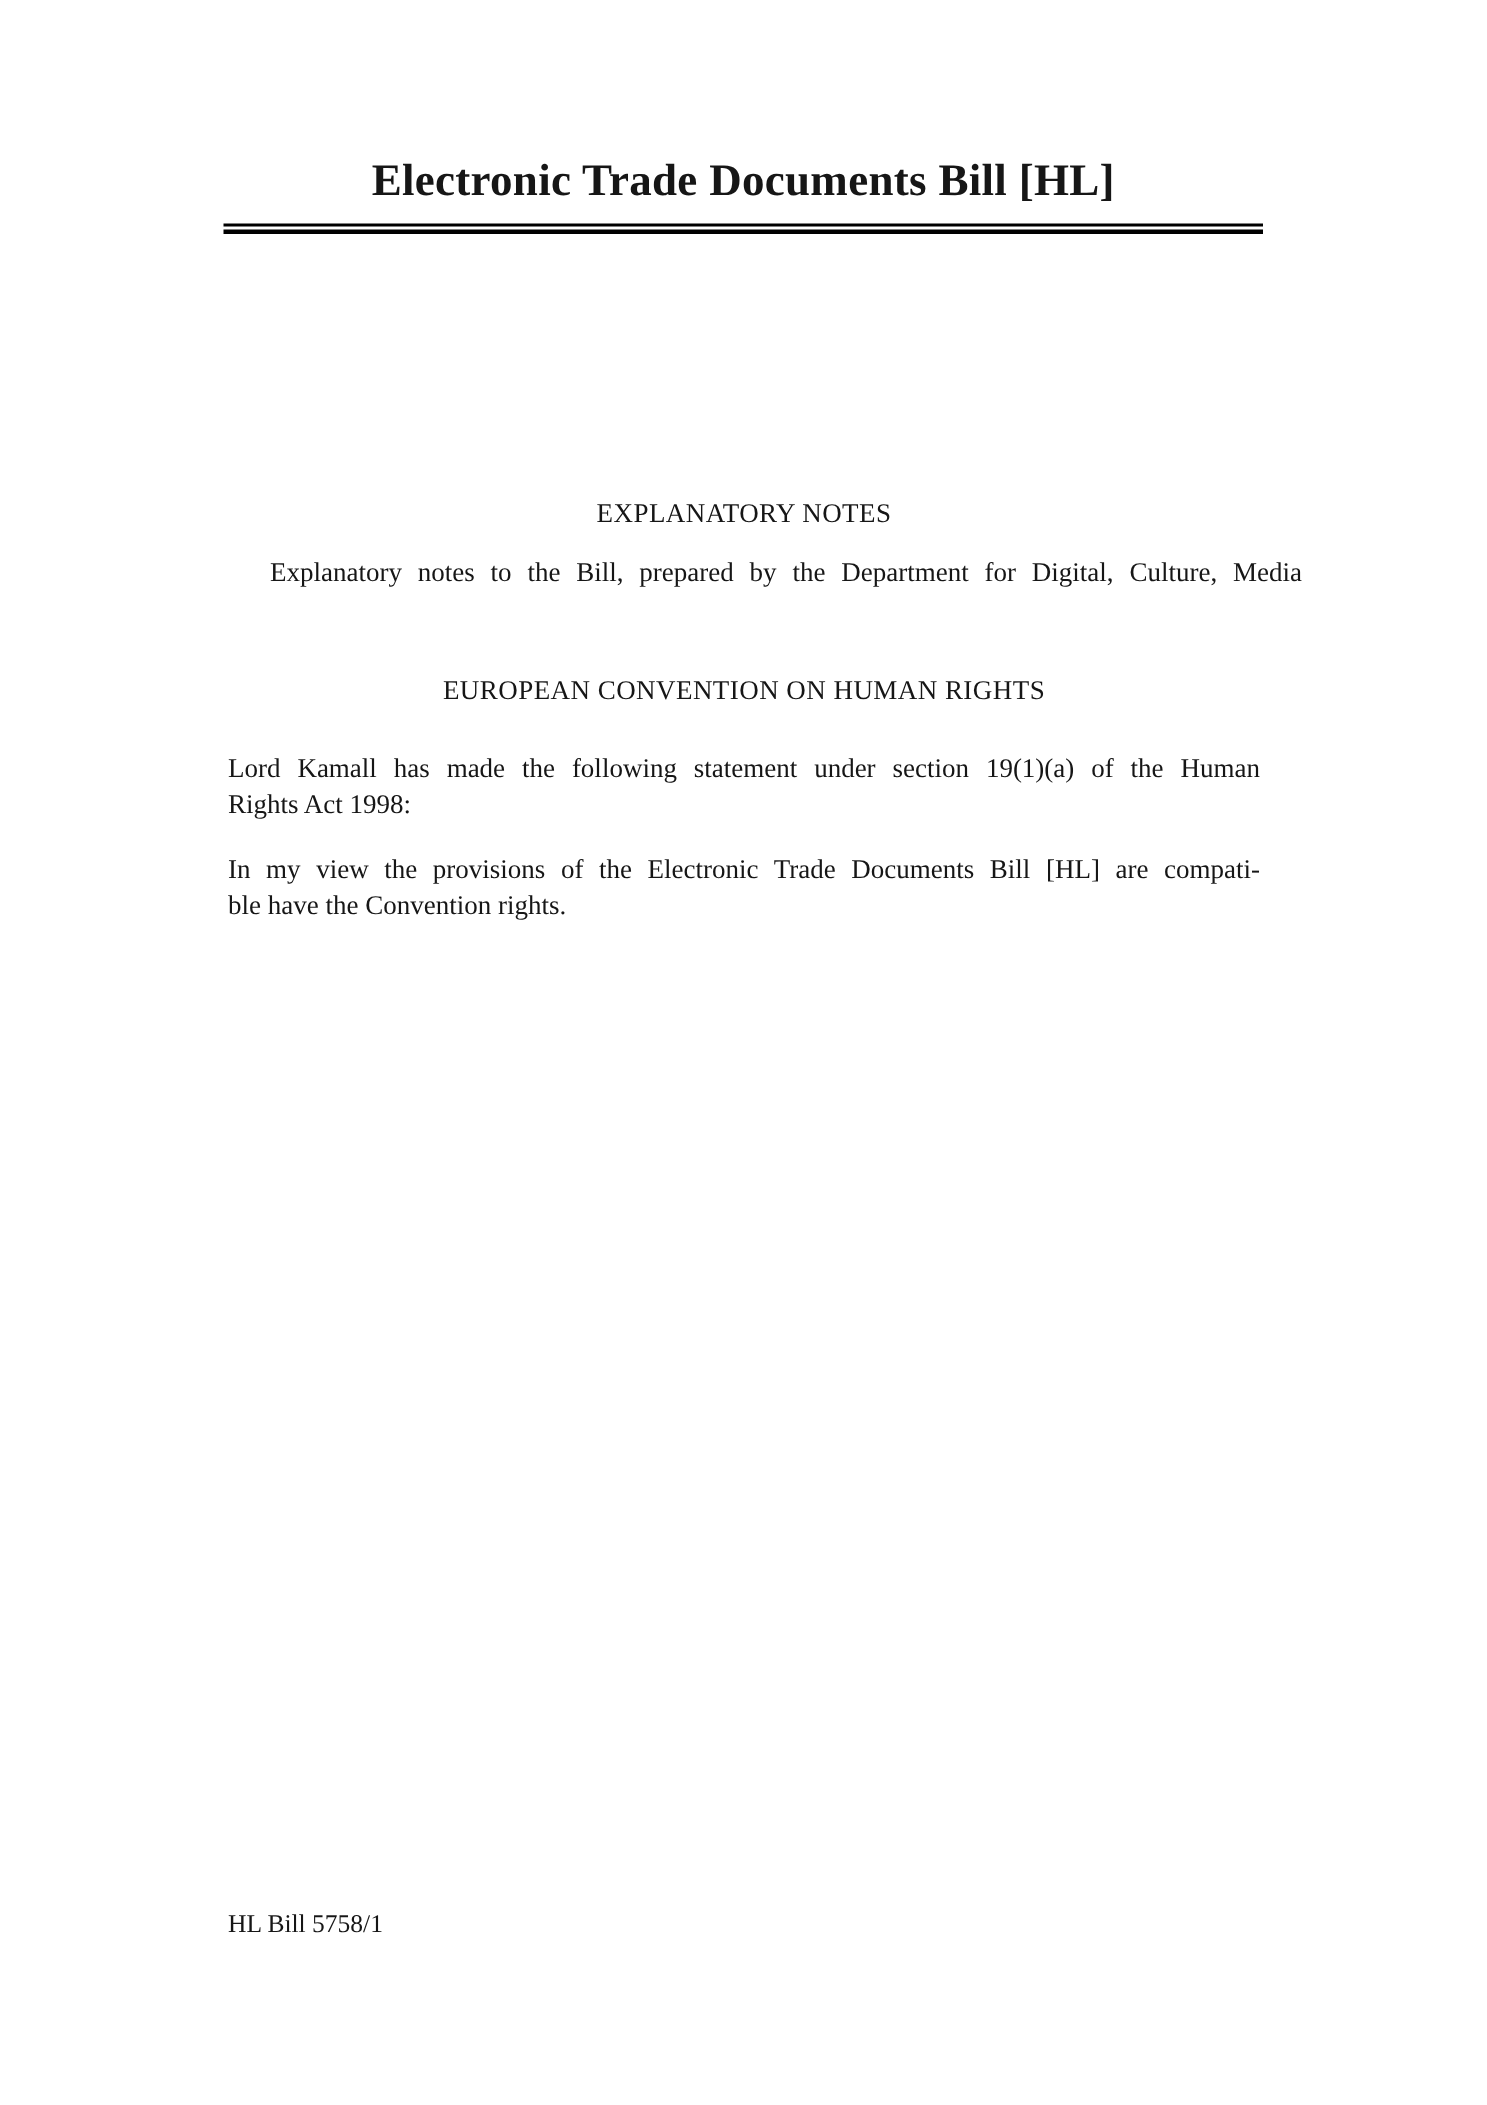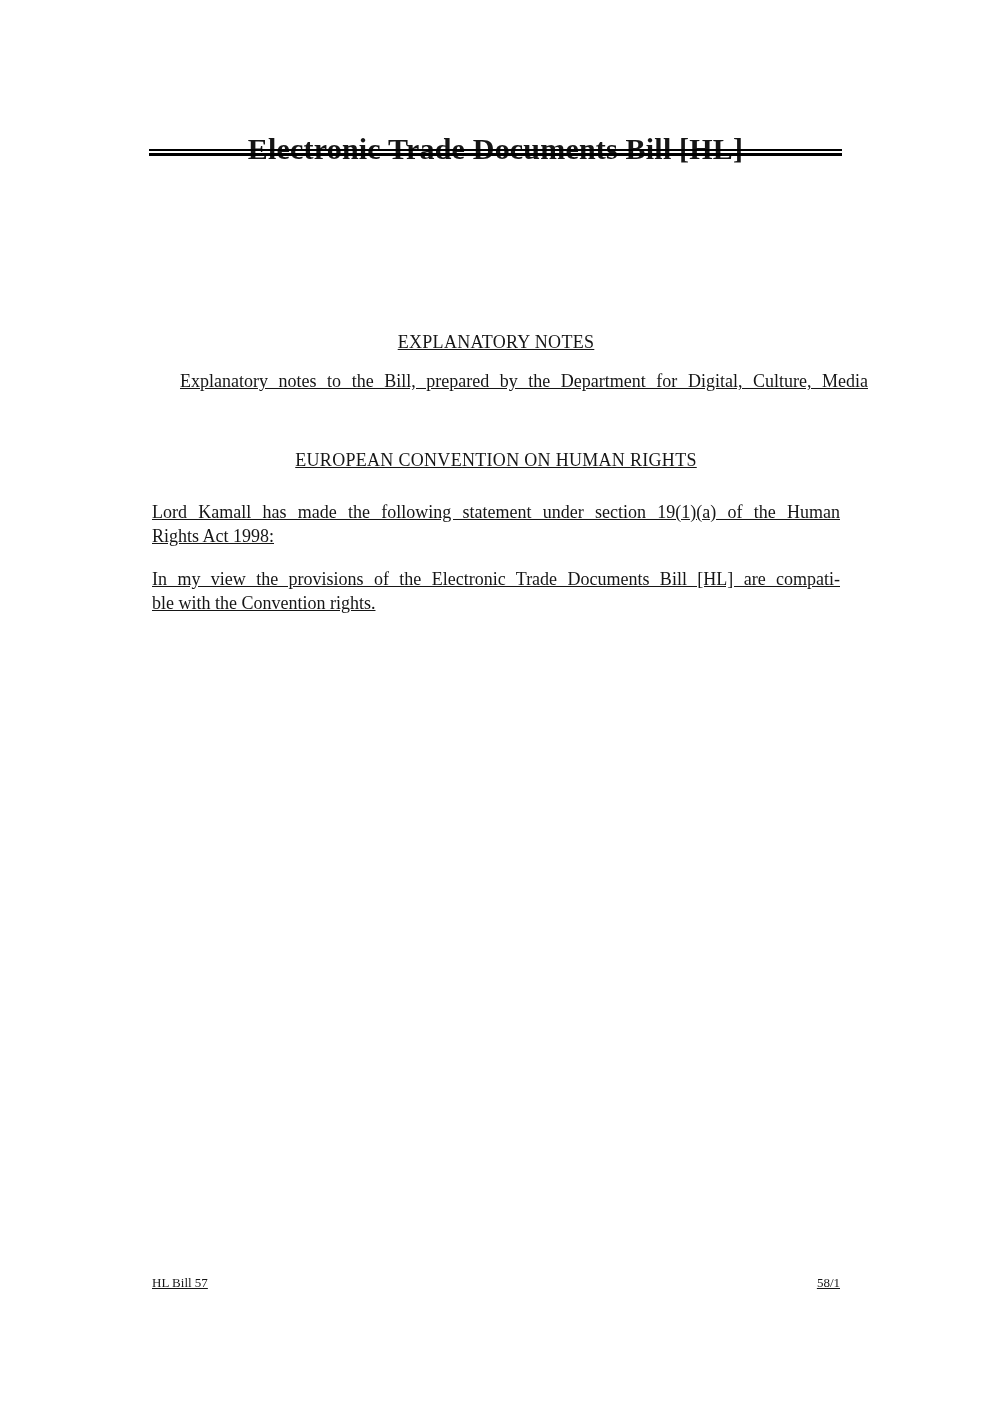--- a/index.html
+++ b/index.html
@@ -17,52 +17,50 @@
   }
   .page-title {
     position: absolute;
     top: 104px;
     left: 0;
     width: 991px;
     text-align: center;
     font-size: 30px;
     font-weight: bold;
     letter-spacing: 0.2px;
-    margin-top: 28px;
   }
   .title-rule {
     position: absolute;
     top: 149px;
     left: 149px;
     width: 693px;
     height: 2px;
     border-top: 2px solid #000000;
     border-bottom: 3px solid #000000;
   }
   .text-col {
     position: absolute;
     left: 152px;
     width: 688px;
     font-size: 18px;
     line-height: 24px;
-    text-decoration: underline;
   }
   .section-heading {
     text-align: center;
     letter-spacing: 0.3px;
   }
   .jline {
     text-align: justify;
     text-align-last: justify;
   }
   .footer-row {
     display: flex;
-    justify-content: space-between;
+    justify-content: flex-start;
     align-items: baseline;
-    font-size: 13px;
+    font-size: 17px;
   }
 </style>
 </head>
 <body>
 
 <div class="page-title">Electronic Trade Documents Bill [HL]</div>
 
 <div class="title-rule"></div>
 
 <div class="text-col section-heading" style="top: 330px;">EXPLANATORY NOTES</div>
@@ -73,19 +71,19 @@
 
 <div class="text-col section-heading" style="top: 448px;">EUROPEAN CONVENTION ON HUMAN RIGHTS</div>
 
 <div class="text-col" style="top: 500px;">
   <div class="jline">Lord Kamall has made the following statement under section 19(1)(a) of the Human</div>
   <div>Rights Act 1998:</div>
 </div>
 
 <div class="text-col" style="top: 567px;">
   <div class="jline">In my view the provisions of the Electronic Trade Documents Bill [HL] are compati-</div>
-  <div>ble with the Convention rights.</div>
+  <div>ble have the Convention rights.</div>
 </div>
 
 <div class="text-col footer-row" style="top: 1271px;">
   <span>HL Bill 57</span>
   <span>58/1</span>
 </div>
 
 </body></html>

